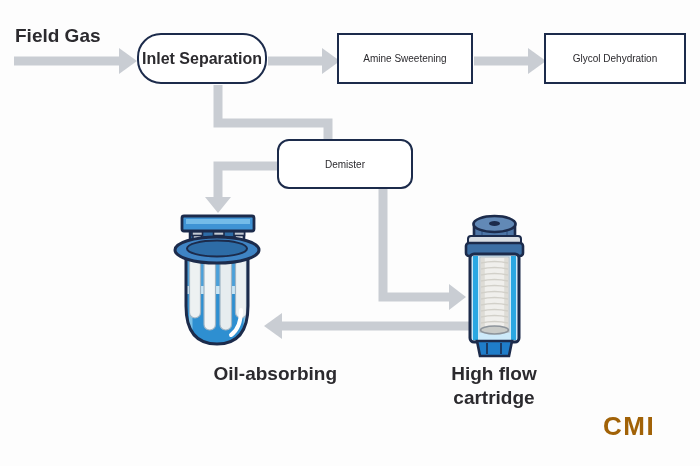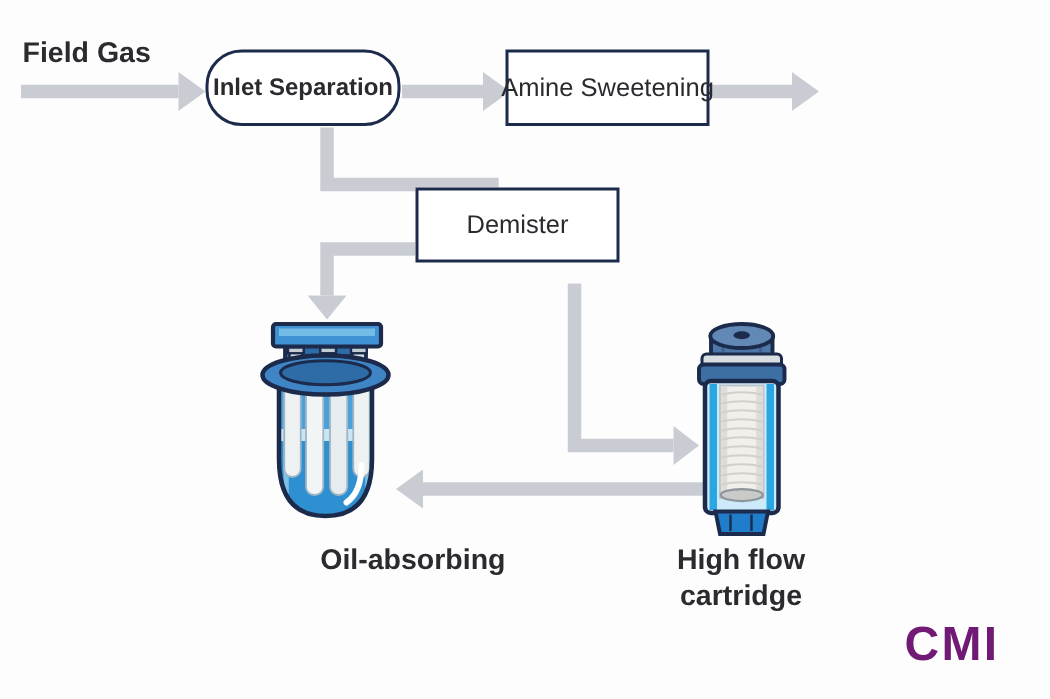--- a/index.html
+++ b/index.html
@@ -7,35 +7,35 @@
   .canvas {
     position:relative; width:700px; height:466px;
     background:#fdfdfd; overflow:hidden;
     font-family:"Liberation Sans", sans-serif;
   }
   .layer { position:absolute; left:0; top:0; }
   .node {
     position:absolute; box-sizing:border-box;
     border:2.5px solid #1c2b4b; background:#ffffff;
     display:flex; align-items:center; justify-content:center;
-    font-size:17px; color:#2b2a2e; text-align:center;
+    font-size:10px; color:#2b2a2e; text-align:center;
     white-space:nowrap;
   }
   .node.bold { font-weight:bold; font-size:16px; }
   .free-label {
     position:absolute; color:#2b2a2e; font-weight:bold;
   }
   .fg-label { left:15px; top:25px; font-size:19px; }
   .equip-label {
     position:absolute; width:240px; text-align:center;
     font-size:19px; font-weight:bold; color:#2b2a2e; line-height:24px;
   }
   .logo {
     position:absolute; left:603px; top:411px;
-    font-size:32px; font-weight:bold; color:#701a75;
+    font-size:26px; font-weight:bold; color:#a16207;
     letter-spacing:1.5px;
     text-align:center;
   }
 </style>
 </head>
 <body>
 
 <div class="canvas">
 
   <svg class="layer" width="700" height="466" viewBox="0 0 700 466">
@@ -168,22 +168,25 @@
   <div class="free-label fg-label">Field Gas</div>
 
   <div class="node bold" style="left:137px; top:33px; width:130px; height:51px;border-radius:24px;">
     <span>Inlet Separation</span>
   </div>
 
   <div class="node" style="left:337px; top:33px; width:136px; height:51px;">
     <span>Amine Sweetening</span>
   </div>
 
+  <div class="node" style="left:544px; top:33px; width:142px; height:51px;">
+    <span>Glycol Dehydration</span>
+  </div>
 
-  <div class="node" style="left:277px; top:125px; width:136px; height:50px;">
+  <div class="node" style="left:277px; top:139px; width:136px; height:50px;border-radius:12px;">
     <span>Demister</span>
   </div>
 
   <div class="equip-label" style="left:97px; top:362px;text-align:right;">
     <div>Oil-absorbing</div>
   </div>
 
   <div class="equip-label" style="left:374px; top:362px;">
     <div>High flow</div>
     <div>cartridge</div>

